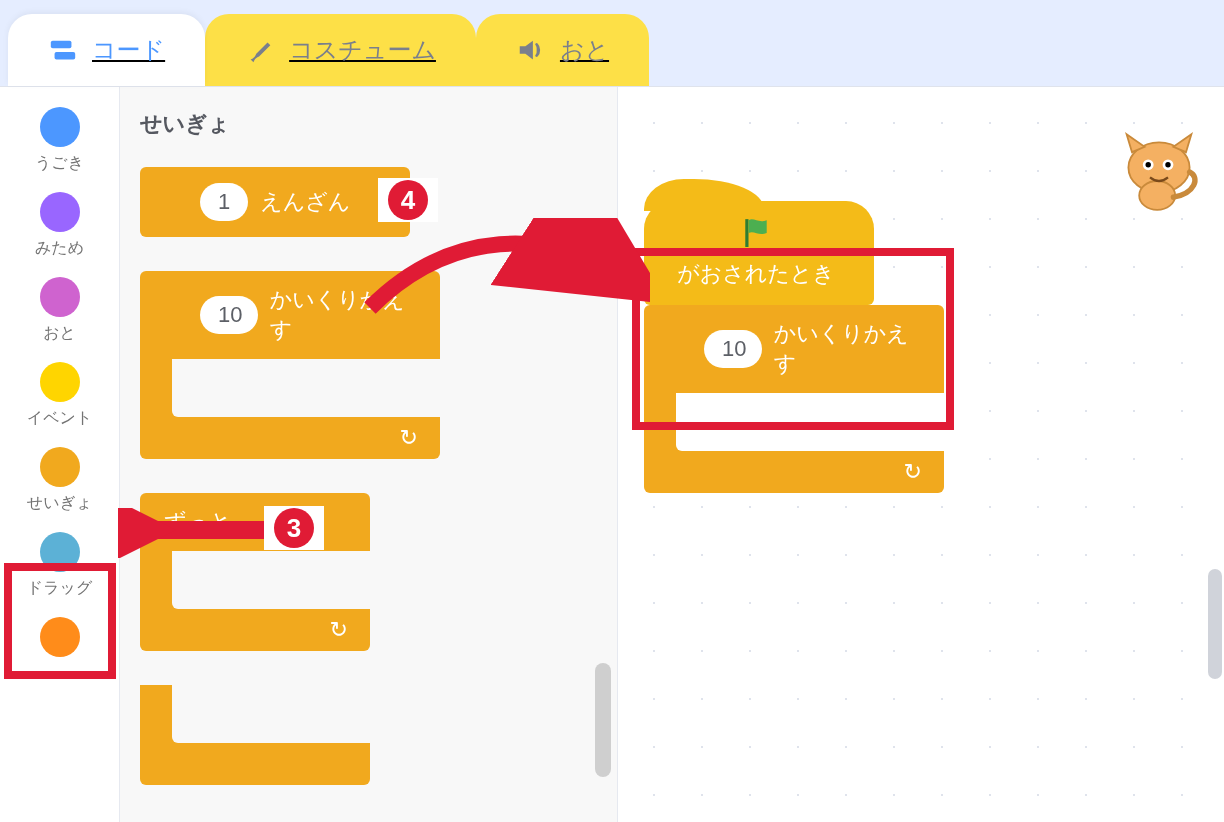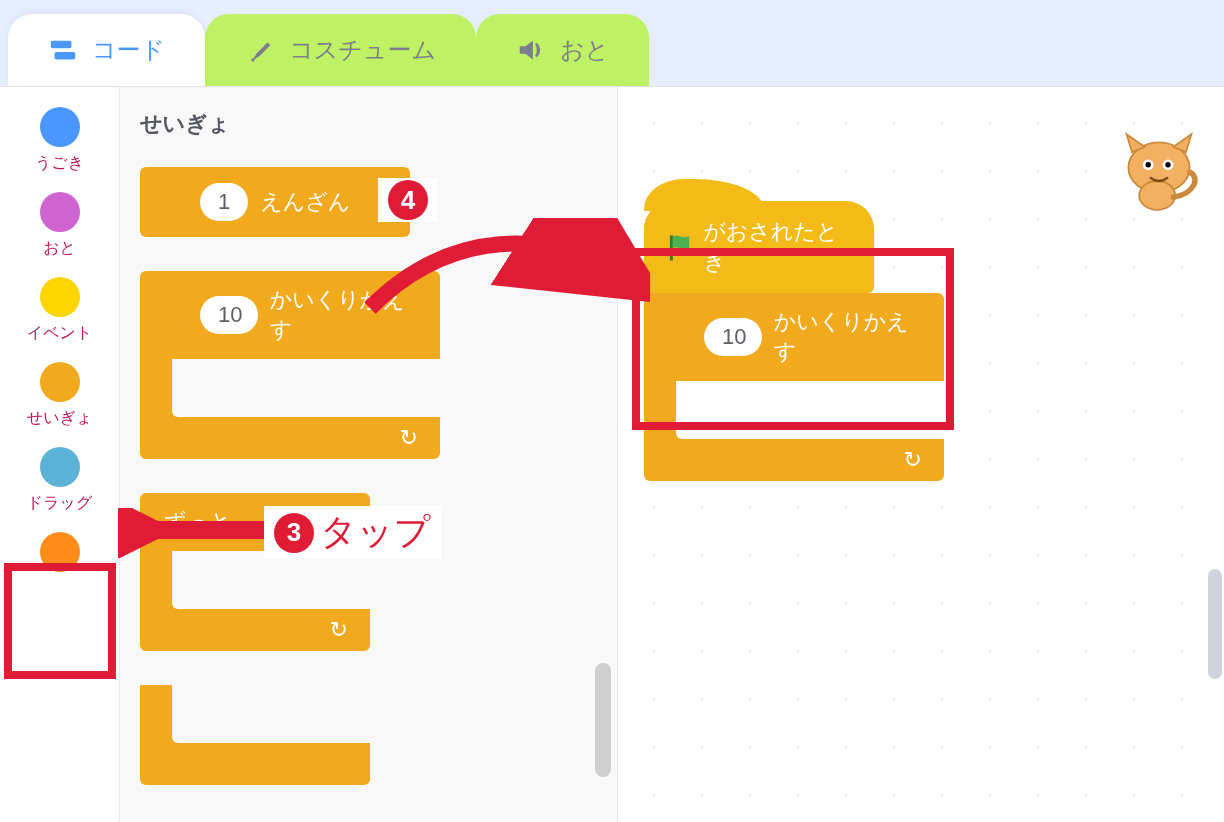--- a/index.html
+++ b/index.html
@@ -13,33 +13,34 @@
   }
 
   
   .tabs {
     display: flex;
     align-items: flex-end;
     height: 86px;
     padding-left: 8px;
     gap: 0;
     position: relative;
+    text-decoration: underline;
   }
   .tab {
     display: flex;
     align-items: center;
     justify-content: center;
     gap: 14px;
     height: 72px;
     padding: 0 40px;
     border-top-left-radius: 24px;
     border-top-right-radius: 24px;
     font-size: 24px;
     color: #7a7f8c;
-    background: #bef264;
+    background: #fde047;
     cursor: pointer;
     position: relative;
   }
   .tab.active {
     background: #ffffff;
     color: #4c97ff;
     box-shadow: 0 -2px 6px rgba(0,0,0,0.05);
     z-index: 2;
   }
   .tab .icon { width: 30px; height: 30px; display:flex;align-items:center;justify-content:center;}
@@ -73,21 +74,21 @@
     gap:6px;
     padding: 10px 0 8px 0;
     cursor: pointer;
     position: relative;
   }
   .cat-circle {
     width: 40px; height:40px; border-radius:50%;
   }
   .cat-label {
     font-size: 16px;
-    color:#be185d;
+    color:#737373;
   }
   .red-box {
     position:absolute;
     border: 8px solid #e01b35;
     pointer-events: none;
   }
 
   
   .palette {
     width: 498px;
@@ -190,21 +191,21 @@
   }
 
   .hat-block {
     background:#f1a91e;
     position:relative;
     padding:16px 30px 16px 60px;
     display:flex; align-items:center; gap:12px;
     color:#fff; font-size:22px;
     border-radius: 28px 28px 6px 6px;
   }
-  .hat-block.events { background:#f4bb18; }
+  .hat-block.events { background:#f4bb18;flex-direction:column; }
   .hat-cap {
     position:absolute;
     top:-22px; left:0;
     width:120px; height:32px;
     background:inherit;
     border-top-left-radius: 40px 30px;
     border-top-right-radius: 70px 30px;
   }
   .green-flag {
     width:26px;height:30px; position:relative;
@@ -304,20 +305,24 @@
     <span>おと</span>
   </div>
 </div>
 
 <div class="workspace">
 
   <div class="categories">
     <div class="cat">
       <div class="cat-circle" style="background:#4c97ff"></div>
       <div class="cat-label">うごき</div>
+    </div>
+    <div class="cat">
+      <div class="cat-circle" style="background:#9966ff"></div>
+      <div class="cat-label">みため</div>
     </div>
     <div class="cat">
       <div class="cat-circle" style="background:#cf63cf"></div>
       <div class="cat-label">おと</div>
     </div>
     <div class="cat">
       <div class="cat-circle" style="background:#ffd500"></div>
       <div class="cat-label">イベント</div>
     </div>
     <div class="cat" style="position:relative;">
@@ -431,21 +436,20 @@
     <div class="canvas-scroll"></div>
   </div>
 
 </div>
 
 <div class="red-box" style="left:4px; top:563px; width:112px; height:116px;"></div>
 <div class="red-box" style="left:632px; top:248px; width:322px; height:182px;"></div>
 
 <div class="annot" style="left:264px; top:506px;">
   <span class="num-circle">3</span>
-  <span>タップ</span>
 </div>
 
 <svg class="arrow-svg" style="left:118px; top:508px; width:150px; height:50px;">
   <defs>
       <marker id="ah3" markerWidth="12" markerHeight="12" refX="2" refY="5" orient="auto">
     <path d="M10 0 L0 5 L10 10 Z" fill="#e01b35"></path>
       </marker>
     </defs>
   <line x1="148" y1="22" x2="22" y2="22" stroke="#e01b35" stroke-width="18" marker-end="url(#ah3)"></line>
 </svg>

